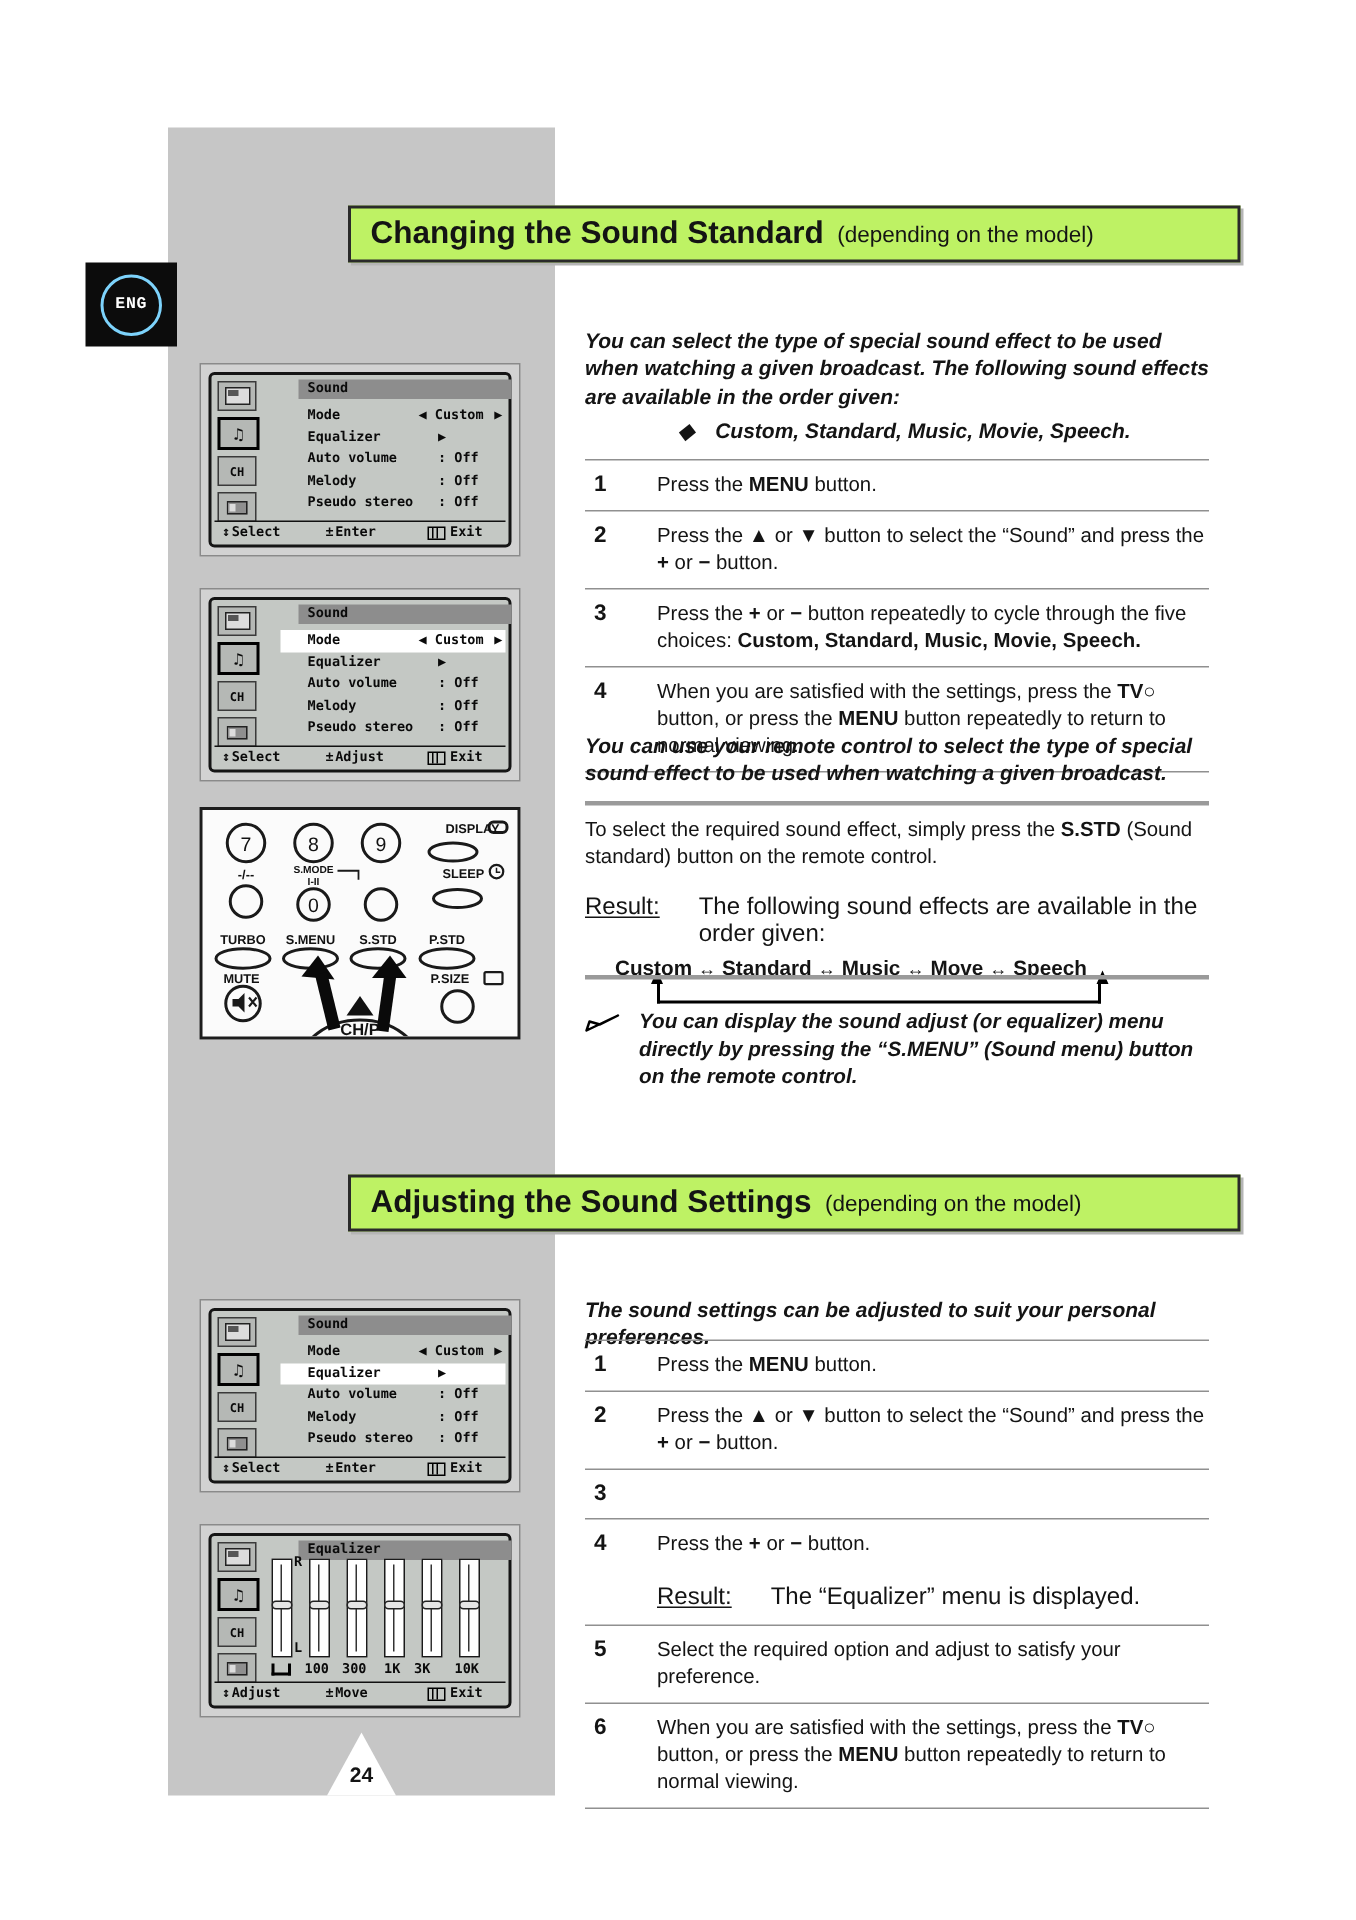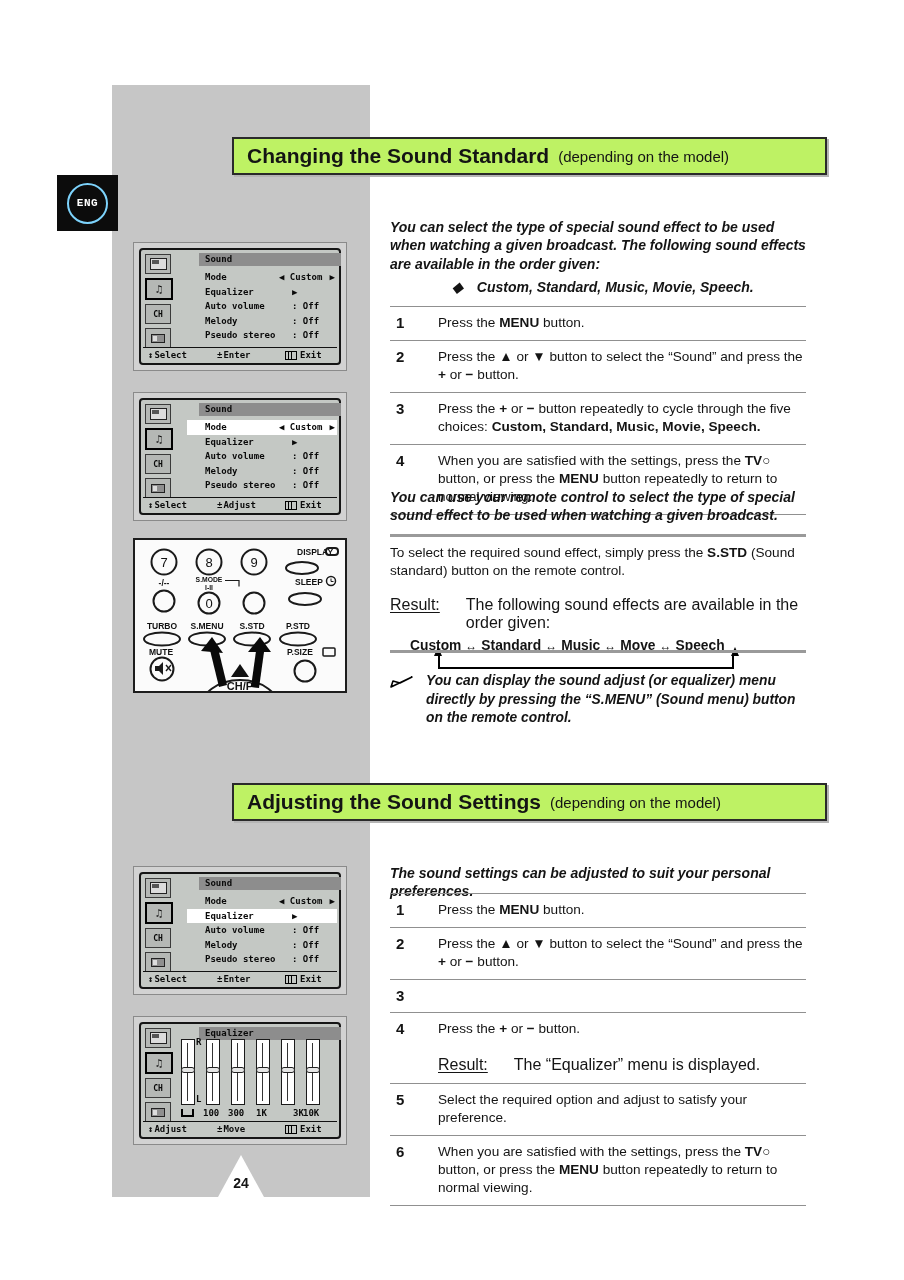--- a/index.html
+++ b/index.html
@@ -393,21 +393,21 @@
     <div class="slider" style="left:90px;top:15px;"></div>
     <div class="slider" style="left:115px;top:15px;"></div>
     <div class="slider" style="left:140px;top:15px;"></div>
     <div class="slider" style="left:165px;top:15px;"></div>
     <span class="eqlbl" style="left:55px;top:13px;">R</span>
     <span class="eqlbl" style="left:55px;top:70px;">L</span>
     <span class="balic" style="left:40px;top:85px;"></span>
     <span class="eqlbl" style="left:62px;top:84px;">100</span>
     <span class="eqlbl" style="left:87px;top:84px;">300</span>
     <span class="eqlbl" style="left:115px;top:84px;">1K</span>
-    <span class="eqlbl" style="left:152px;top:84px;">3K</span>
+    <span class="eqlbl" style="left:135px;top:84px;">3K</span>
     <span class="eqlbl" style="left:162px;top:84px;">10K</span>
     <div class="ofoot">
       <span class="f f1">
           <span>↕</span>
           <span>Adjust</span>
         </span>
       <span class="f f2">
           <span>±</span>
           <span>Move</span>
         </span>

